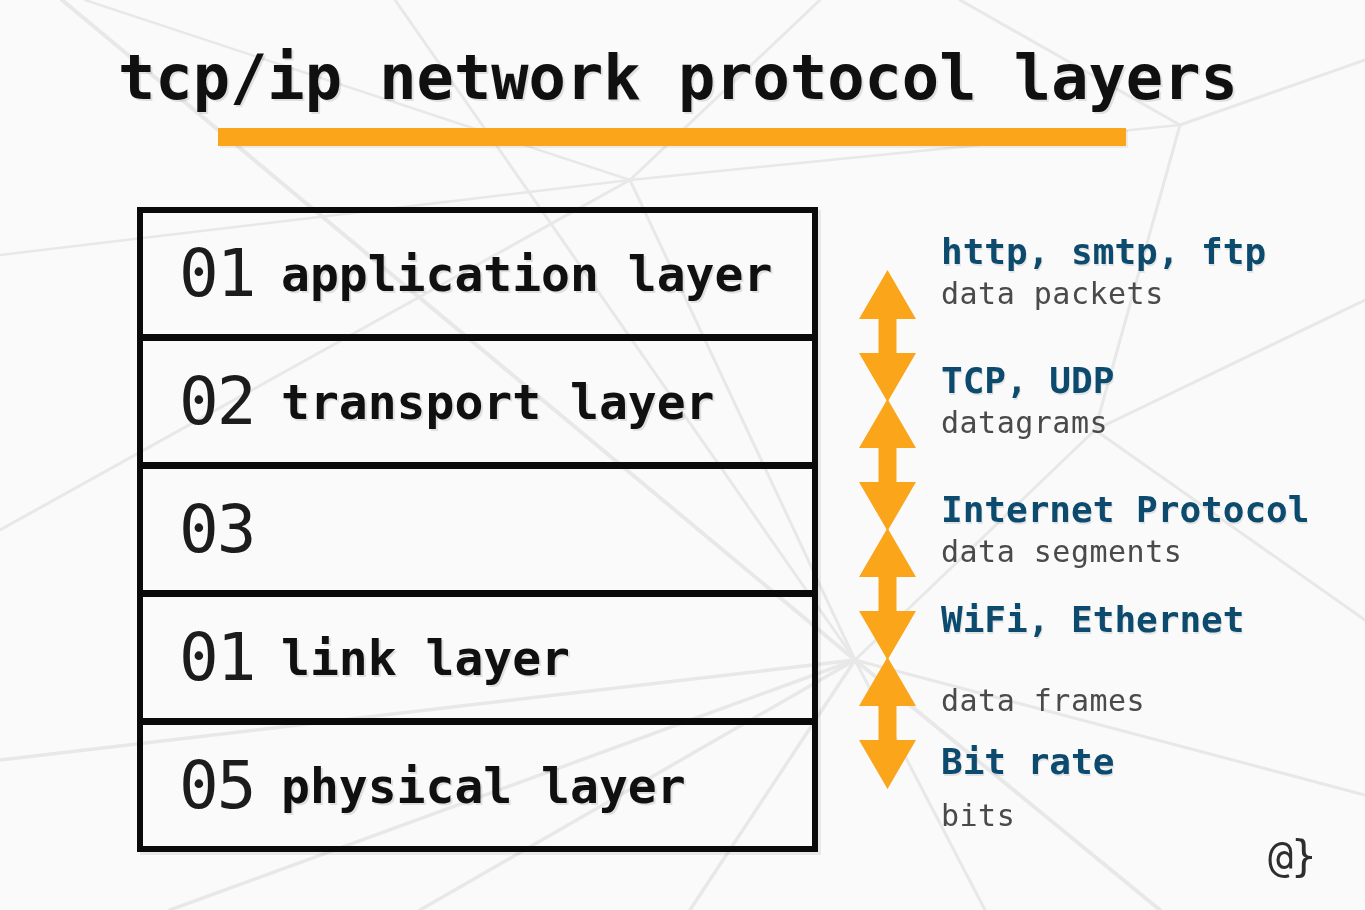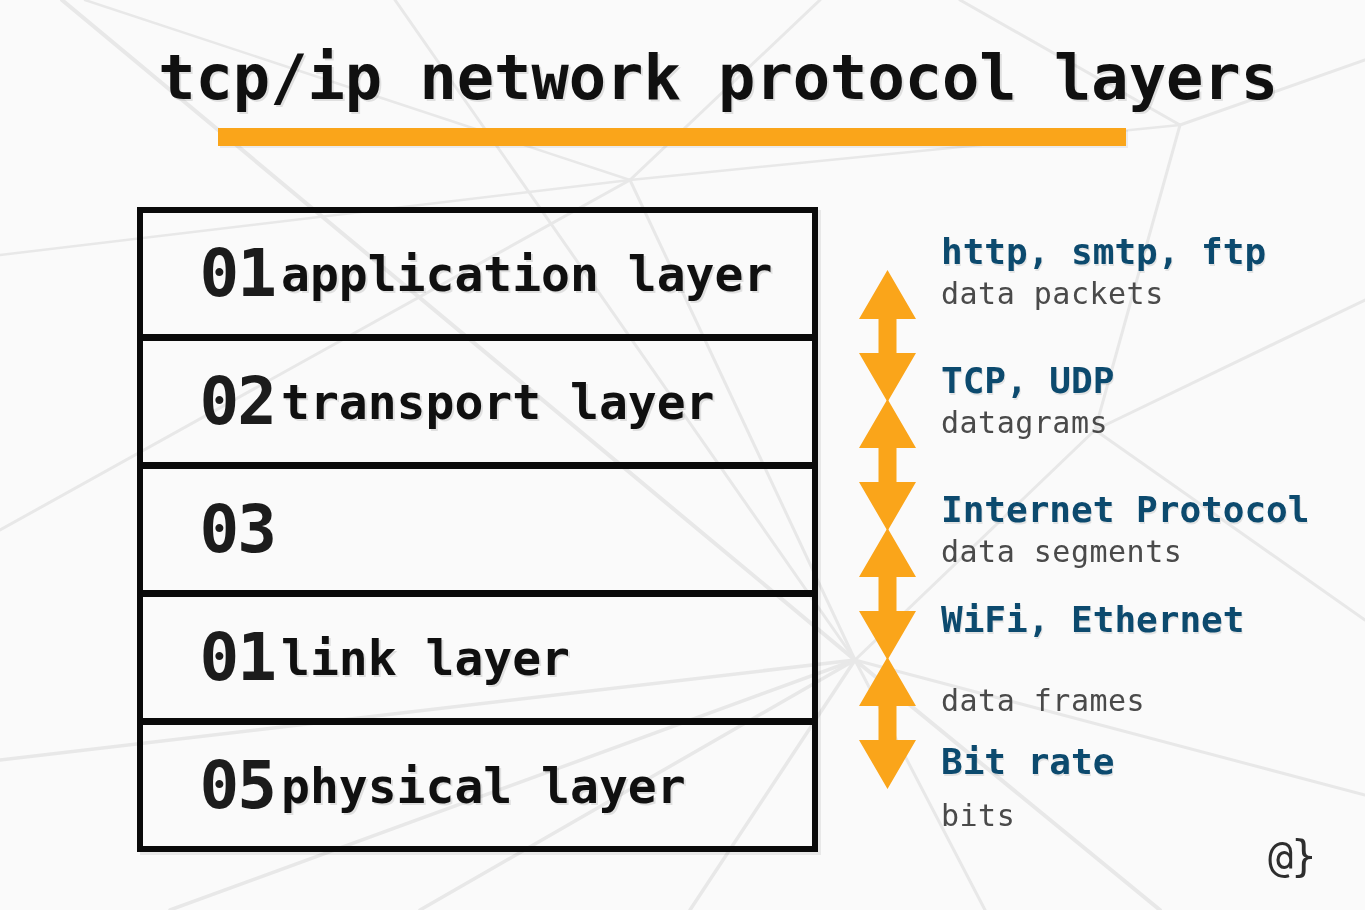--- a/index.html
+++ b/index.html
@@ -2,21 +2,21 @@
 <html><head>
 <meta charset="utf-8">
 <style>
   html,body{margin:0;padding:0;}
   body{
     width:1365px;height:910px;position:relative;overflow:hidden;
     background:#fafafa;
     font-family:"DejaVu Sans Mono", monospace;
     color:#111;
   }
-  .abs{position:absolute;text-align:right;}
+  .abs{position:absolute;}
 
   
   #mesh{position:absolute;left:0;top:0;width:1365px;height:910px;z-index:0;}
 
   
   .title{
     left:118px;top:38px;width:1160px;
     font-size:62px;font-weight:bold;line-height:1.3;
     letter-spacing:0px;color:#101010;white-space:nowrap;
     text-shadow:2px 2px 0 rgba(0,0,0,0.10);
@@ -37,21 +37,21 @@
     box-shadow:3px 3px 0 rgba(0,0,0,0.07);
     background:transparent;
   }
   .layer-row{
     flex:1;display:flex;align-items:center;
     box-sizing:border-box;
   }
   .layer-row + .layer-row{border-top:7px solid #0a0a0a;}
   .layer-num{
     margin-left:36px;width:96px;flex:0 0 auto;
-    font-size:66px;font-weight:bold;color:#1c1c1c;
+    font-size:66px;font-weight:normal;color:#1c1c1c;
     letter-spacing:-2px;line-height:1;
   }
   .layer-name{
     margin-left:6px;
     font-size:48px;font-weight:bold;color:#101010;
     white-space:nowrap;line-height:1;
     text-shadow:2px 2px 0 rgba(0,0,0,0.10);
   }
 
   

